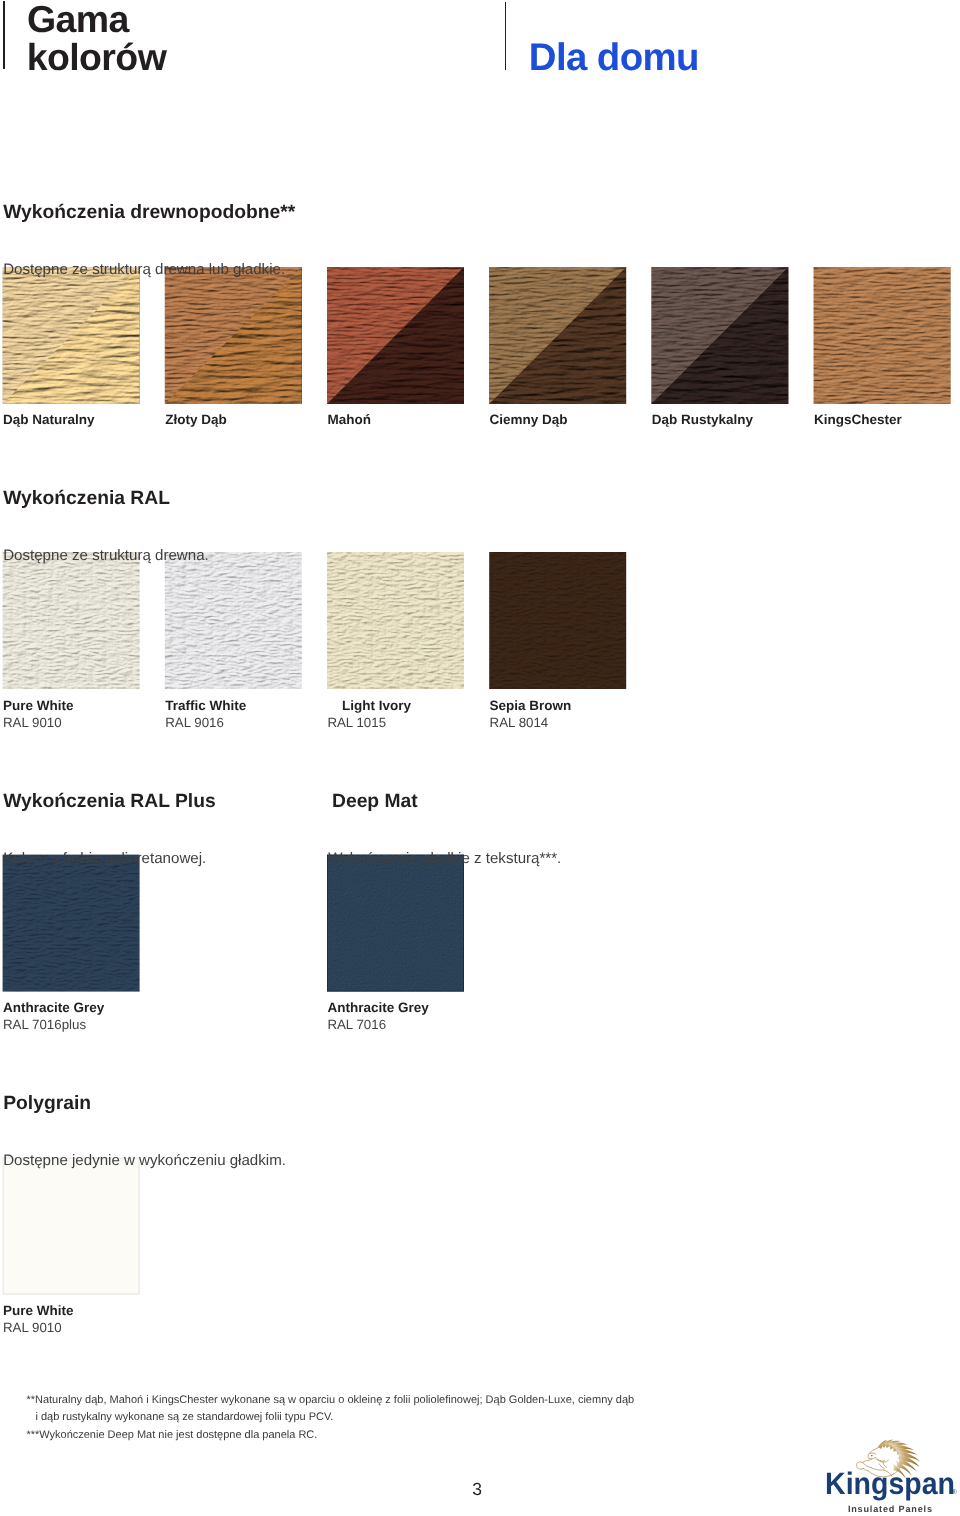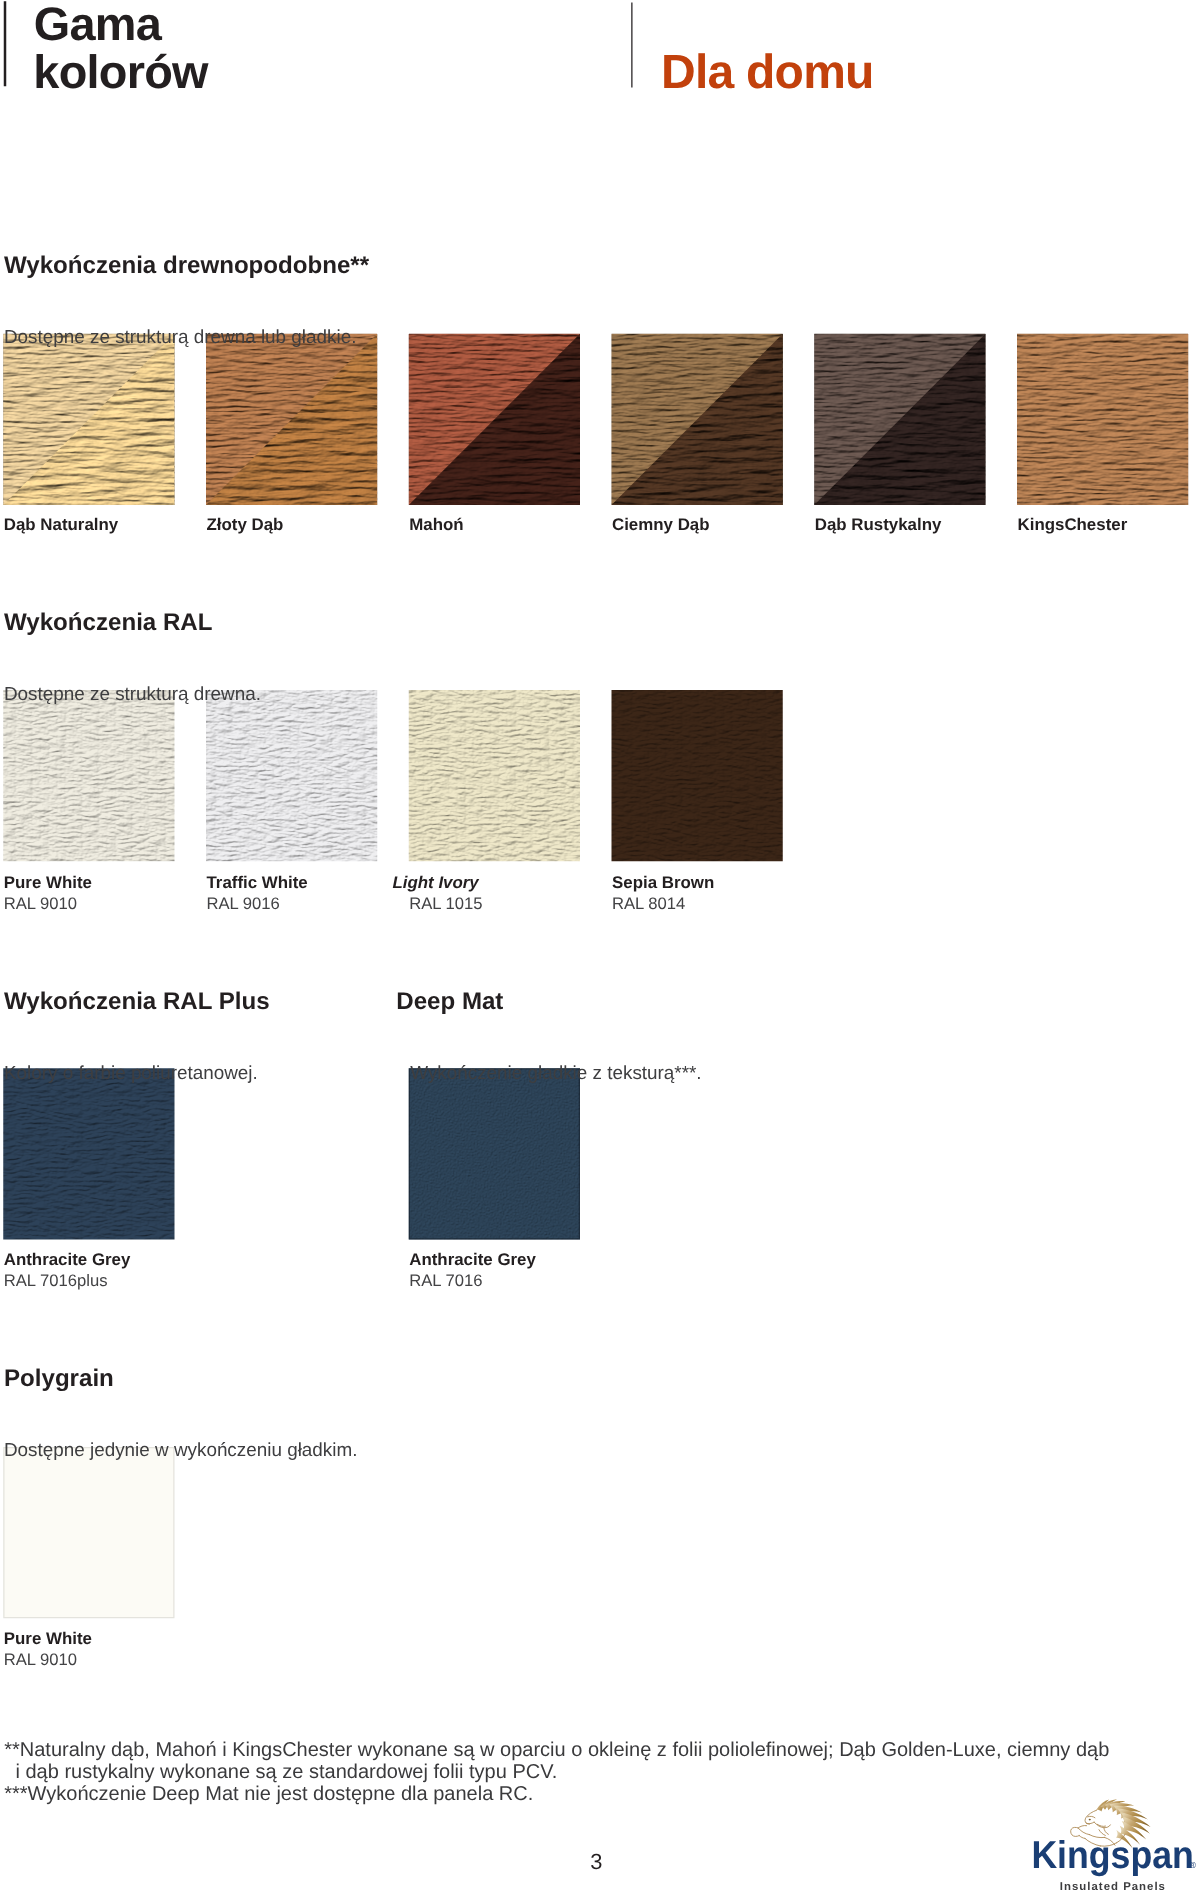--- a/index.html
+++ b/index.html
@@ -10,35 +10,35 @@
        -webkit-font-smoothing:antialiased;
        text-rendering:geometricPrecision;}
   #page{position:absolute;left:0;top:0;width:960px;height:1097px;
         transform:translateZ(0);}  
 
   .vrule{position:absolute;background:#231f20;}
 
   .t-l1,.t-l2{position:absolute;font-weight:bold;font-size:37.5px;line-height:38px;
               letter-spacing:-0.6px;color:#231f20;white-space:nowrap;}
   .t-sub{position:absolute;font-weight:bold;font-size:38.4px;line-height:38px;
-         letter-spacing:-0.6px;color:#c2410c;white-space:nowrap;}
+         letter-spacing:-0.6px;color:#1d4ed8;white-space:nowrap;}
 
   .sec-h{position:absolute;font-weight:bold;font-size:19.3px;line-height:19px;
          color:#231f20;white-space:nowrap;text-align:center;}
   .sec-s{position:absolute;font-size:15.1px;line-height:15px;
          color:#3e3e40;white-space:nowrap;margin-top:28px;}
 
   .swatch{position:absolute;}
   .cap-n{position:absolute;font-weight:bold;font-size:13.5px;line-height:13px;
          color:#231f20;white-space:nowrap;}
   .cap-c{position:absolute;font-size:13.3px;line-height:13px;
          color:#434345;white-space:nowrap;text-align:center;}
 
-  .fn{position:absolute;font-size:16px;line-height:13px;
-      color:#3a3a3c;white-space:nowrap;}
+  .fn{position:absolute;font-size:11px;line-height:13px;
+      color:#3a3a3c;white-space:nowrap;margin-left:23px;}
   .pgno{position:absolute;font-size:17.5px;line-height:18px;color:#231f20;
         text-align:center;}
   #logo{position:absolute;}
 </style>
 </head>
 <body>
 
 <div id="page">
 
   <div class="vrule" style="left:2.8px;top:1px;width:2px;height:68px;"></div>
@@ -234,33 +234,33 @@
 
   <div class="sec-h" style="left:3.2px;top:489px;">Wykończenia RAL</div>
   <div class="sec-s" style="left:3.2px;top:520.3px;">Dostępne ze strukturą drewna.</div>
   <div class="swatch" style="left:2.6px;top:552.0px;width:137px;height:137px;"></div>
   <div class="cap-n" style="left:3.0px;top:699.2px;">Pure White</div>
   <div class="cap-c" style="left:3.0px;top:715.9px;">RAL 9010</div>
   <div class="swatch" style="left:164.8px;top:552.0px;width:137px;height:137px;"></div>
   <div class="cap-n" style="left:165.2px;top:699.2px;">Traffic White</div>
   <div class="cap-c" style="left:165.2px;top:715.9px;">RAL 9016</div>
   <div class="swatch" style="left:327.0px;top:552.0px;width:137px;height:137px;"></div>
-  <div class="cap-n" style="left:314px;top:699.2px;font-style:italic;">Light Ivory</div>
+  <div class="cap-n" style="left:342px;top:699.2px;">Light Ivory</div>
   <div class="cap-c" style="left:327.4px;top:715.9px;">RAL 1015</div>
   <div class="swatch" style="left:489.2px;top:552.0px;width:137px;height:137px;"></div>
   <div class="cap-n" style="left:489.6px;top:699.2px;">Sepia Brown</div>
   <div class="cap-c" style="left:489.6px;top:715.9px;">RAL 8014</div>
 
   <div class="sec-h" style="left:3.2px;top:791.7px;">Wykończenia RAL Plus</div>
   <div class="sec-s" style="left:3.2px;top:823px;">Kolory o farbie poliuretanowej.</div>
   <div class="swatch" style="left:2.6px;top:854.6px;width:137px;height:137px;"></div>
   <div class="cap-n" style="left:3.0px;top:1001.1px;">Anthracite Grey</div>
   <div class="cap-c" style="left:3.0px;top:1018.1px;">RAL 7016plus</div>
 
-  <div class="sec-h" style="left:317px;top:791.7px;">Deep Mat</div>
+  <div class="sec-h" style="left:332px;top:791.7px;">Deep Mat</div>
   <div class="sec-s" style="left:328.2px;top:823px;">Wykończenie gładkie z teksturą***.</div>
   <div class="swatch" style="left:327.0px;top:854.6px;width:137px;height:137px;"></div>
   <div class="cap-n" style="left:327.4px;top:1001.1px;">Anthracite Grey</div>
   <div class="cap-c" style="left:327.4px;top:1018.1px;">RAL 7016</div>
 
   <div class="sec-h" style="left:3.2px;top:1094px;">Polygrain</div>
   <div class="sec-s" style="left:3.2px;top:1125.3px;">Dostępne jedynie w wykończeniu gładkim.</div>
   <div class="swatch" style="left:2.6px;top:1157.6px;width:137px;height:137px;"></div>
   <div class="cap-n" style="left:3.0px;top:1303.6px;">Pure White</div>
   <div class="cap-c" style="left:3.0px;top:1320.8px;">RAL 9010</div>

